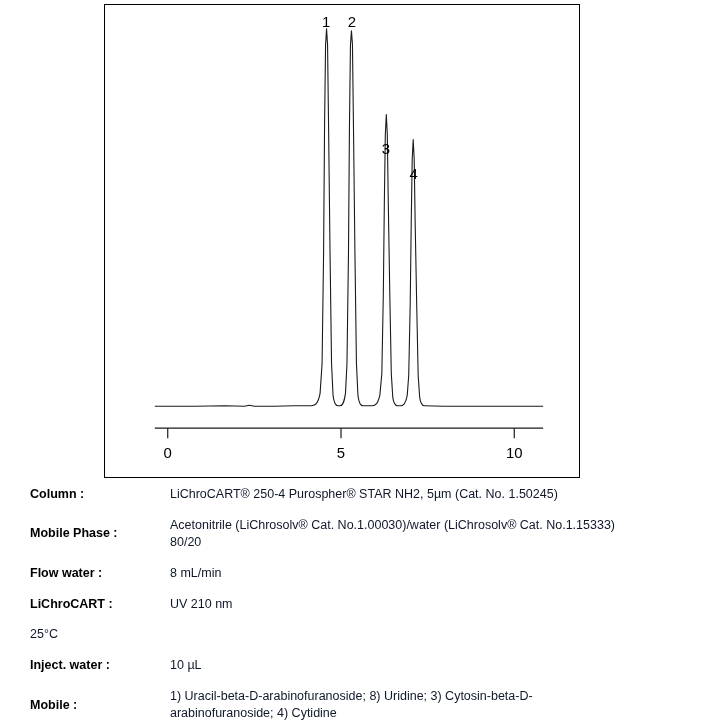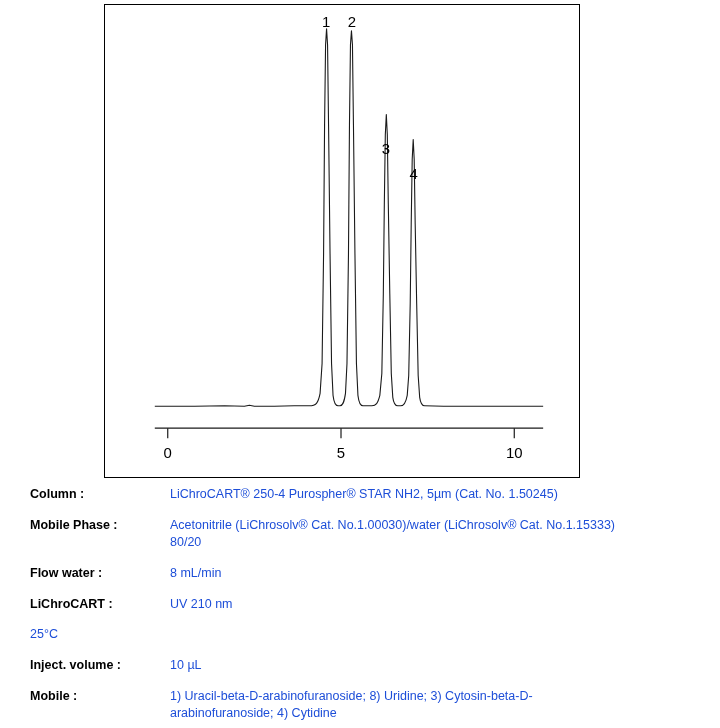--- a/index.html
+++ b/index.html
@@ -37,36 +37,36 @@
   .params {
     position: absolute;
     left: 0px;
     top: 486px;
     width: 720px;
     padding: 0 30px;
     box-sizing: border-box;
   }
   .param-row {
     display: flex;
-    align-items: flex-start;
+    align-items: center;
     margin-bottom: 14px;
   }
   .param-label {
     width: 140px;
     flex: 0 0 140px;
     font-size: 12.5px;
     font-weight: bold;
     line-height: 1.35;
     color: #000000;
   }
   .param-value {
     flex: 1 1 auto;
     font-size: 12.5px;
     line-height: 1.35;
-    color: #1d4ed8;
+    color: #0f172a;
     white-space: pre-line;
   }
 </style>
 </head>
 <body>
 
 <div class="chart-panel">
   <svg class="chart-svg" viewBox="0 0 476 474" preserveAspectRatio="none">
 
     <line x1="50" y1="425" x2="440" y2="425" stroke="#1a1a1a" stroke-width="1.2"></line>
@@ -131,21 +131,21 @@
   <div class="param-row">
     <div class="param-label">LiChroCART :</div>
     <div class="param-value">UV 210 nm</div>
   </div>
 
   <div class="param-row">
     <div class="param-value">25°C</div>
   </div>
 
   <div class="param-row">
-    <div class="param-label">Inject. volume :</div>
+    <div class="param-label">Inject. water :</div>
     <div class="param-value">10 µL</div>
   </div>
 
   <div class="param-row">
     <div class="param-label">Mobile :</div>
     <div class="param-value">1) Uracil-beta-D-arabinofuranoside; 8) Uridine; 3) Cytosin-beta-D-
 arabinofuranoside; 4) Cytidine</div>
   </div>
 
 </div>

